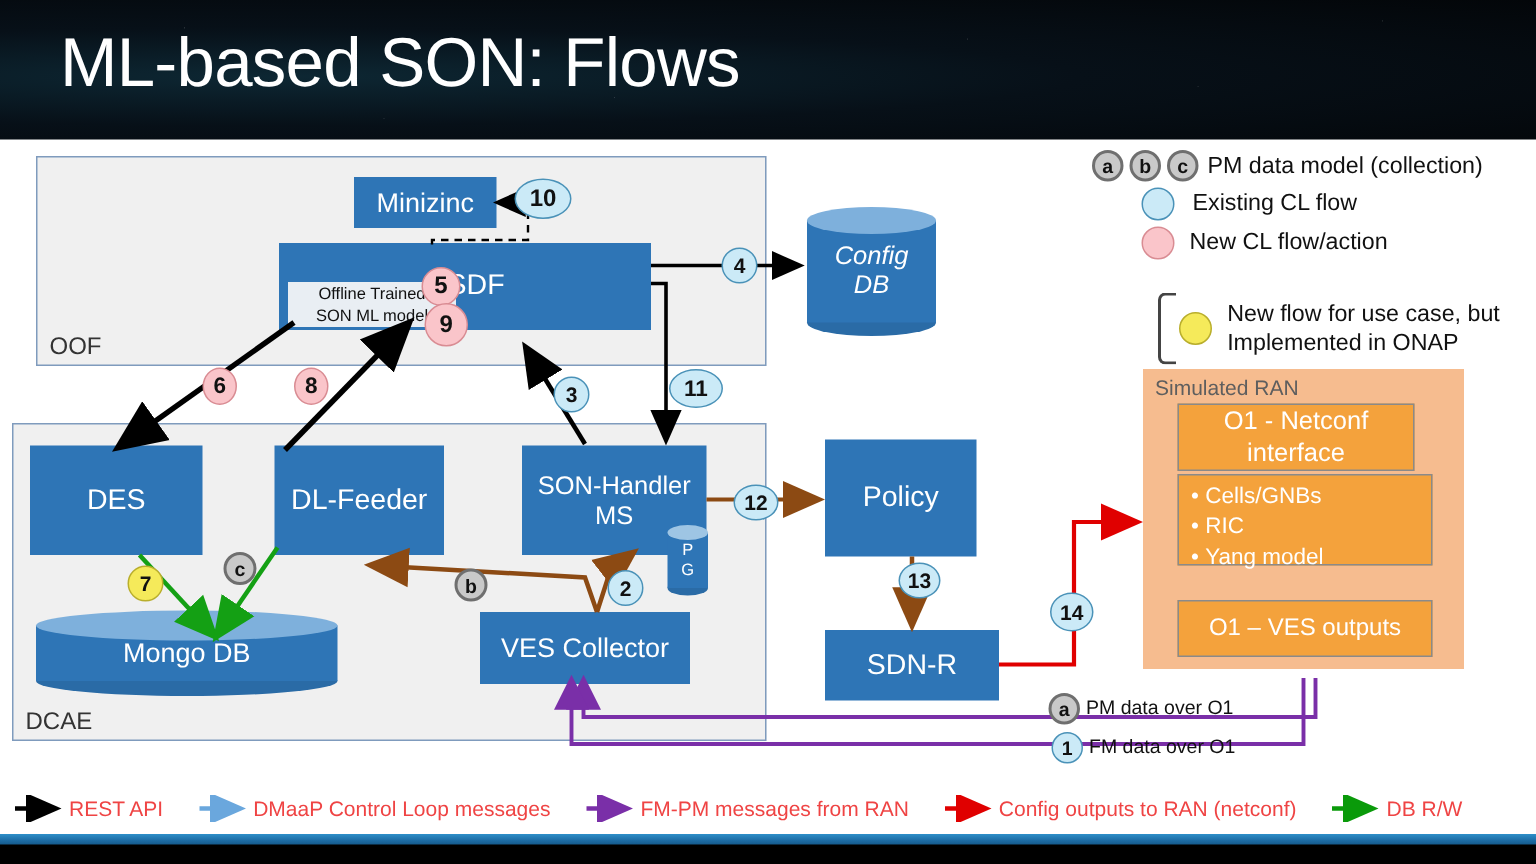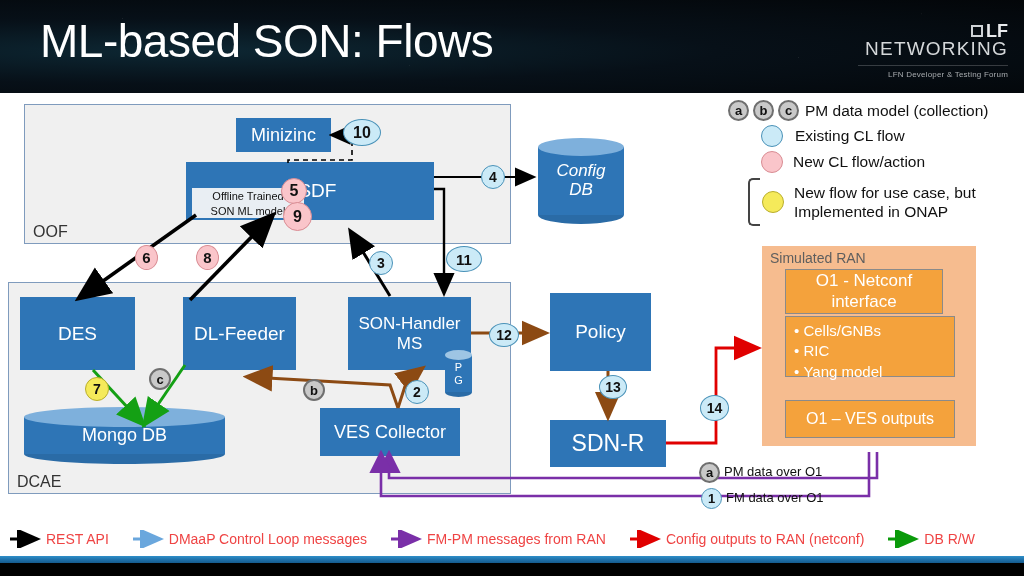--- a/index.html
+++ b/index.html
@@ -84,28 +84,20 @@
 
   .lblsm{position:absolute;font-size:13px;color:#111;white-space:nowrap;z-index:16;}
 </style>
 </head>
 <body>
 
 <div id="stage">
 
   <div id="titlebar">
     <div id="slide-title">ML-based SON: Flows</div>
-    <div id="lf-logo">
-      <div class="lf-top">
-        <span class="lf-mark"></span>
-        <span class="lf-lf">LF</span>
-      </div>
-      <div class="lf-net">NETWORKING</div>
-      <div class="lf-sub">LFN Developer &amp; Testing Forum</div>
-    </div>
   </div>
 
   <svg id="arrows2">
     <defs>
       <marker id="ah-black" markerWidth="9" markerHeight="9" refX="7" refY="4.5" orient="auto">
         <path d="M0,0 L9,4.5 L0,9 Z" fill="#000"></path>
         </marker>
       <marker id="ah-purple" markerWidth="9" markerHeight="9" refX="7" refY="4.5" orient="auto">
         <path d="M0,0 L9,4.5 L0,9 Z" fill="#7a2fa8"></path>
         </marker>
@@ -186,21 +178,21 @@
   </div>
 
   <div class="node" style="left:320px;top:408px;width:140px;height:48px;font-size:18px;">
     <span>VES Collector</span>
   </div>
 
   <div class="node" style="left:550px;top:293px;width:101px;height:78px;font-size:19px;">
     <span>Policy</span>
   </div>
 
-  <div class="node" style="left:550px;top:420px;width:116px;height:47px;font-size:23px;">
+  <div class="node" style="left:550px;top:420px;width:116px;height:47px;font-size:19px;">
     <span>SDN-R</span>
   </div>
 
   <div style="position:absolute;left:762px;top:246px;width:214px;height:200px;background:#f6bc8f;">
     <div style="position:absolute;left:8px;top:4px;font-size:14px;color:#5e5e5e;">Simulated RAN</div>
   </div>
 
   <div class="ran-box" style="left:785px;top:269px;width:158px;height:45px;font-size:17px;">
     <div>
       <div>O1 - Netconf</div>
@@ -334,21 +326,21 @@
     <div class="lg-row" style="margin-top:4px;">
       <div class="lg-dot" style="background:#cbeaf7;border:1px solid #4a92b8;margin-left:33px;margin-right:12px;"></div>
       <div class="lg-text">Existing CL flow</div>
     </div>
 
     <div class="lg-row" style="margin-top:4px;">
       <div class="lg-dot" style="background:#fac5ca;border:1px solid #d98c93;margin-left:33px;margin-right:10px;"></div>
       <div class="lg-text"> New CL flow/action</div>
     </div>
 
-    <div class="lg-row" style="margin-top:5px;align-items:center;">
+    <div class="lg-row" style="margin-top:22px;align-items:center;justify-content:center;">
       <div style="width:10px;height:44px;border:2px solid #444;border-right:none;border-radius:5px 0 0 5px;
                   margin-left:20px;margin-right:2px;"></div>
       <div class="lg-dot" style="background:#f5ea5a;border:1px solid #b9ae2c;margin-right:10px;"></div>
       <div class="lg-text" style="line-height:1.25;">
         <div>New flow for use case, but</div>
         <div>Implemented in ONAP</div>
       </div>
     </div>
   </div>
 

